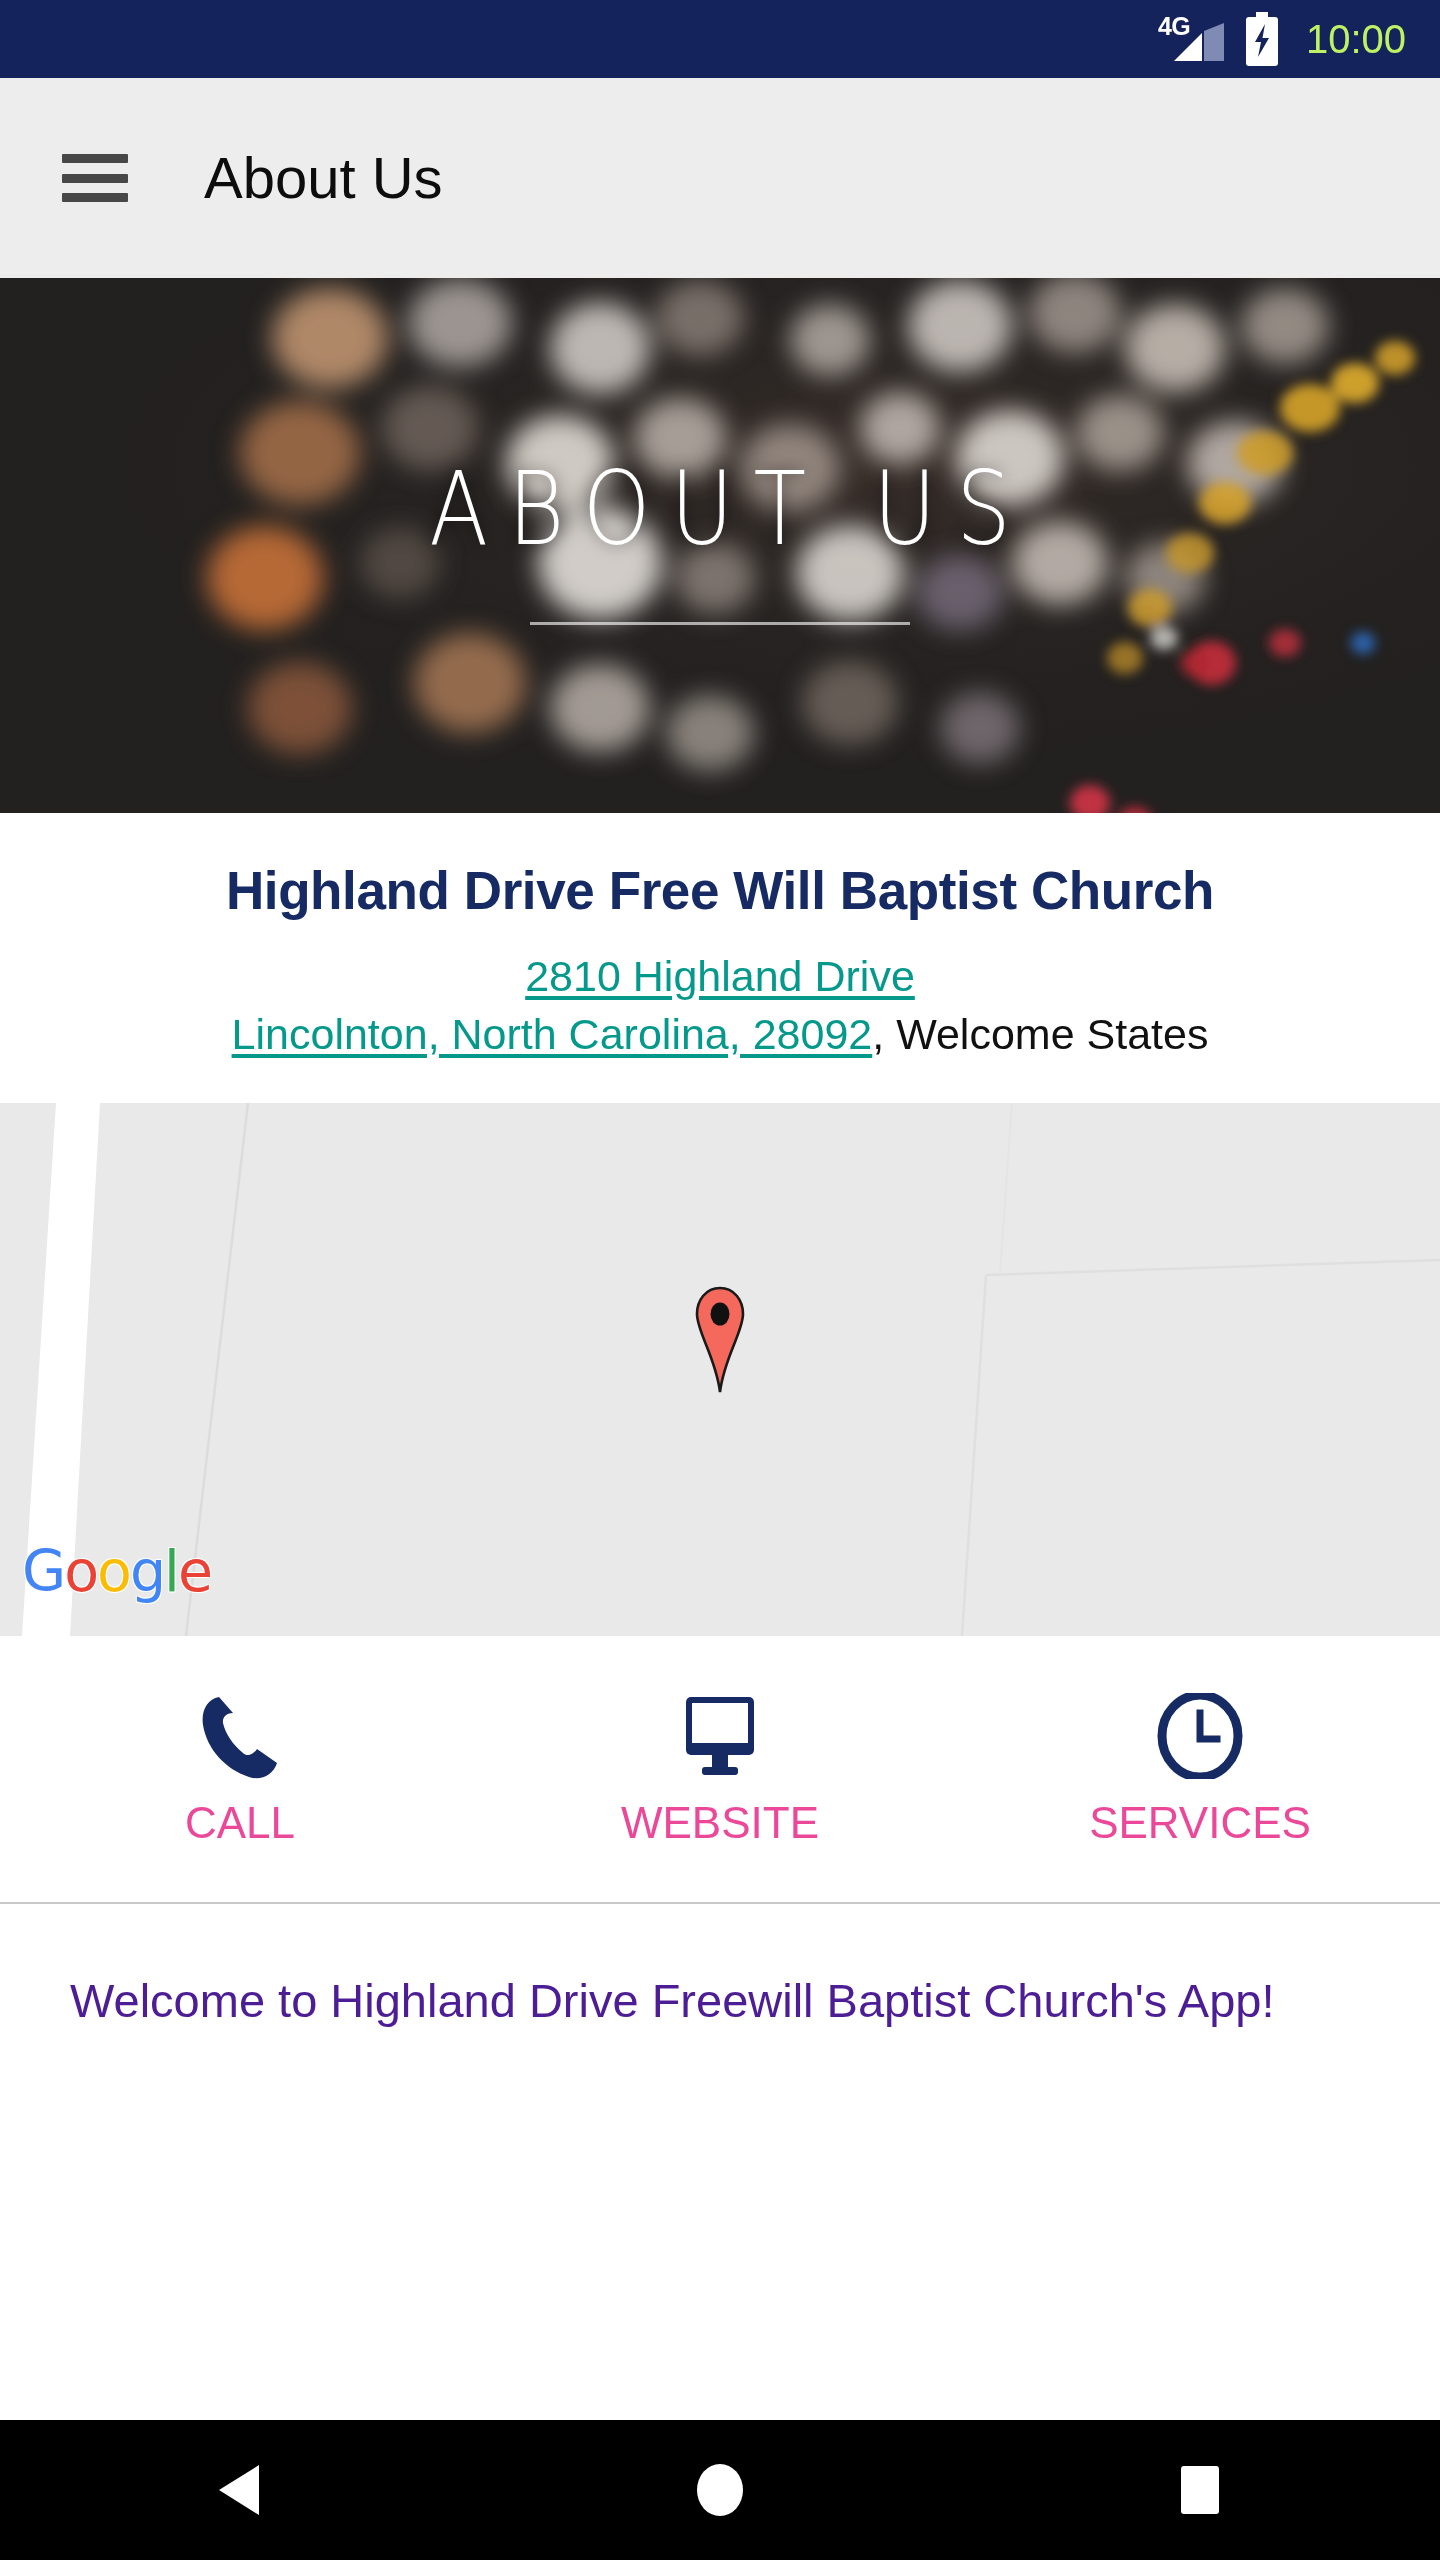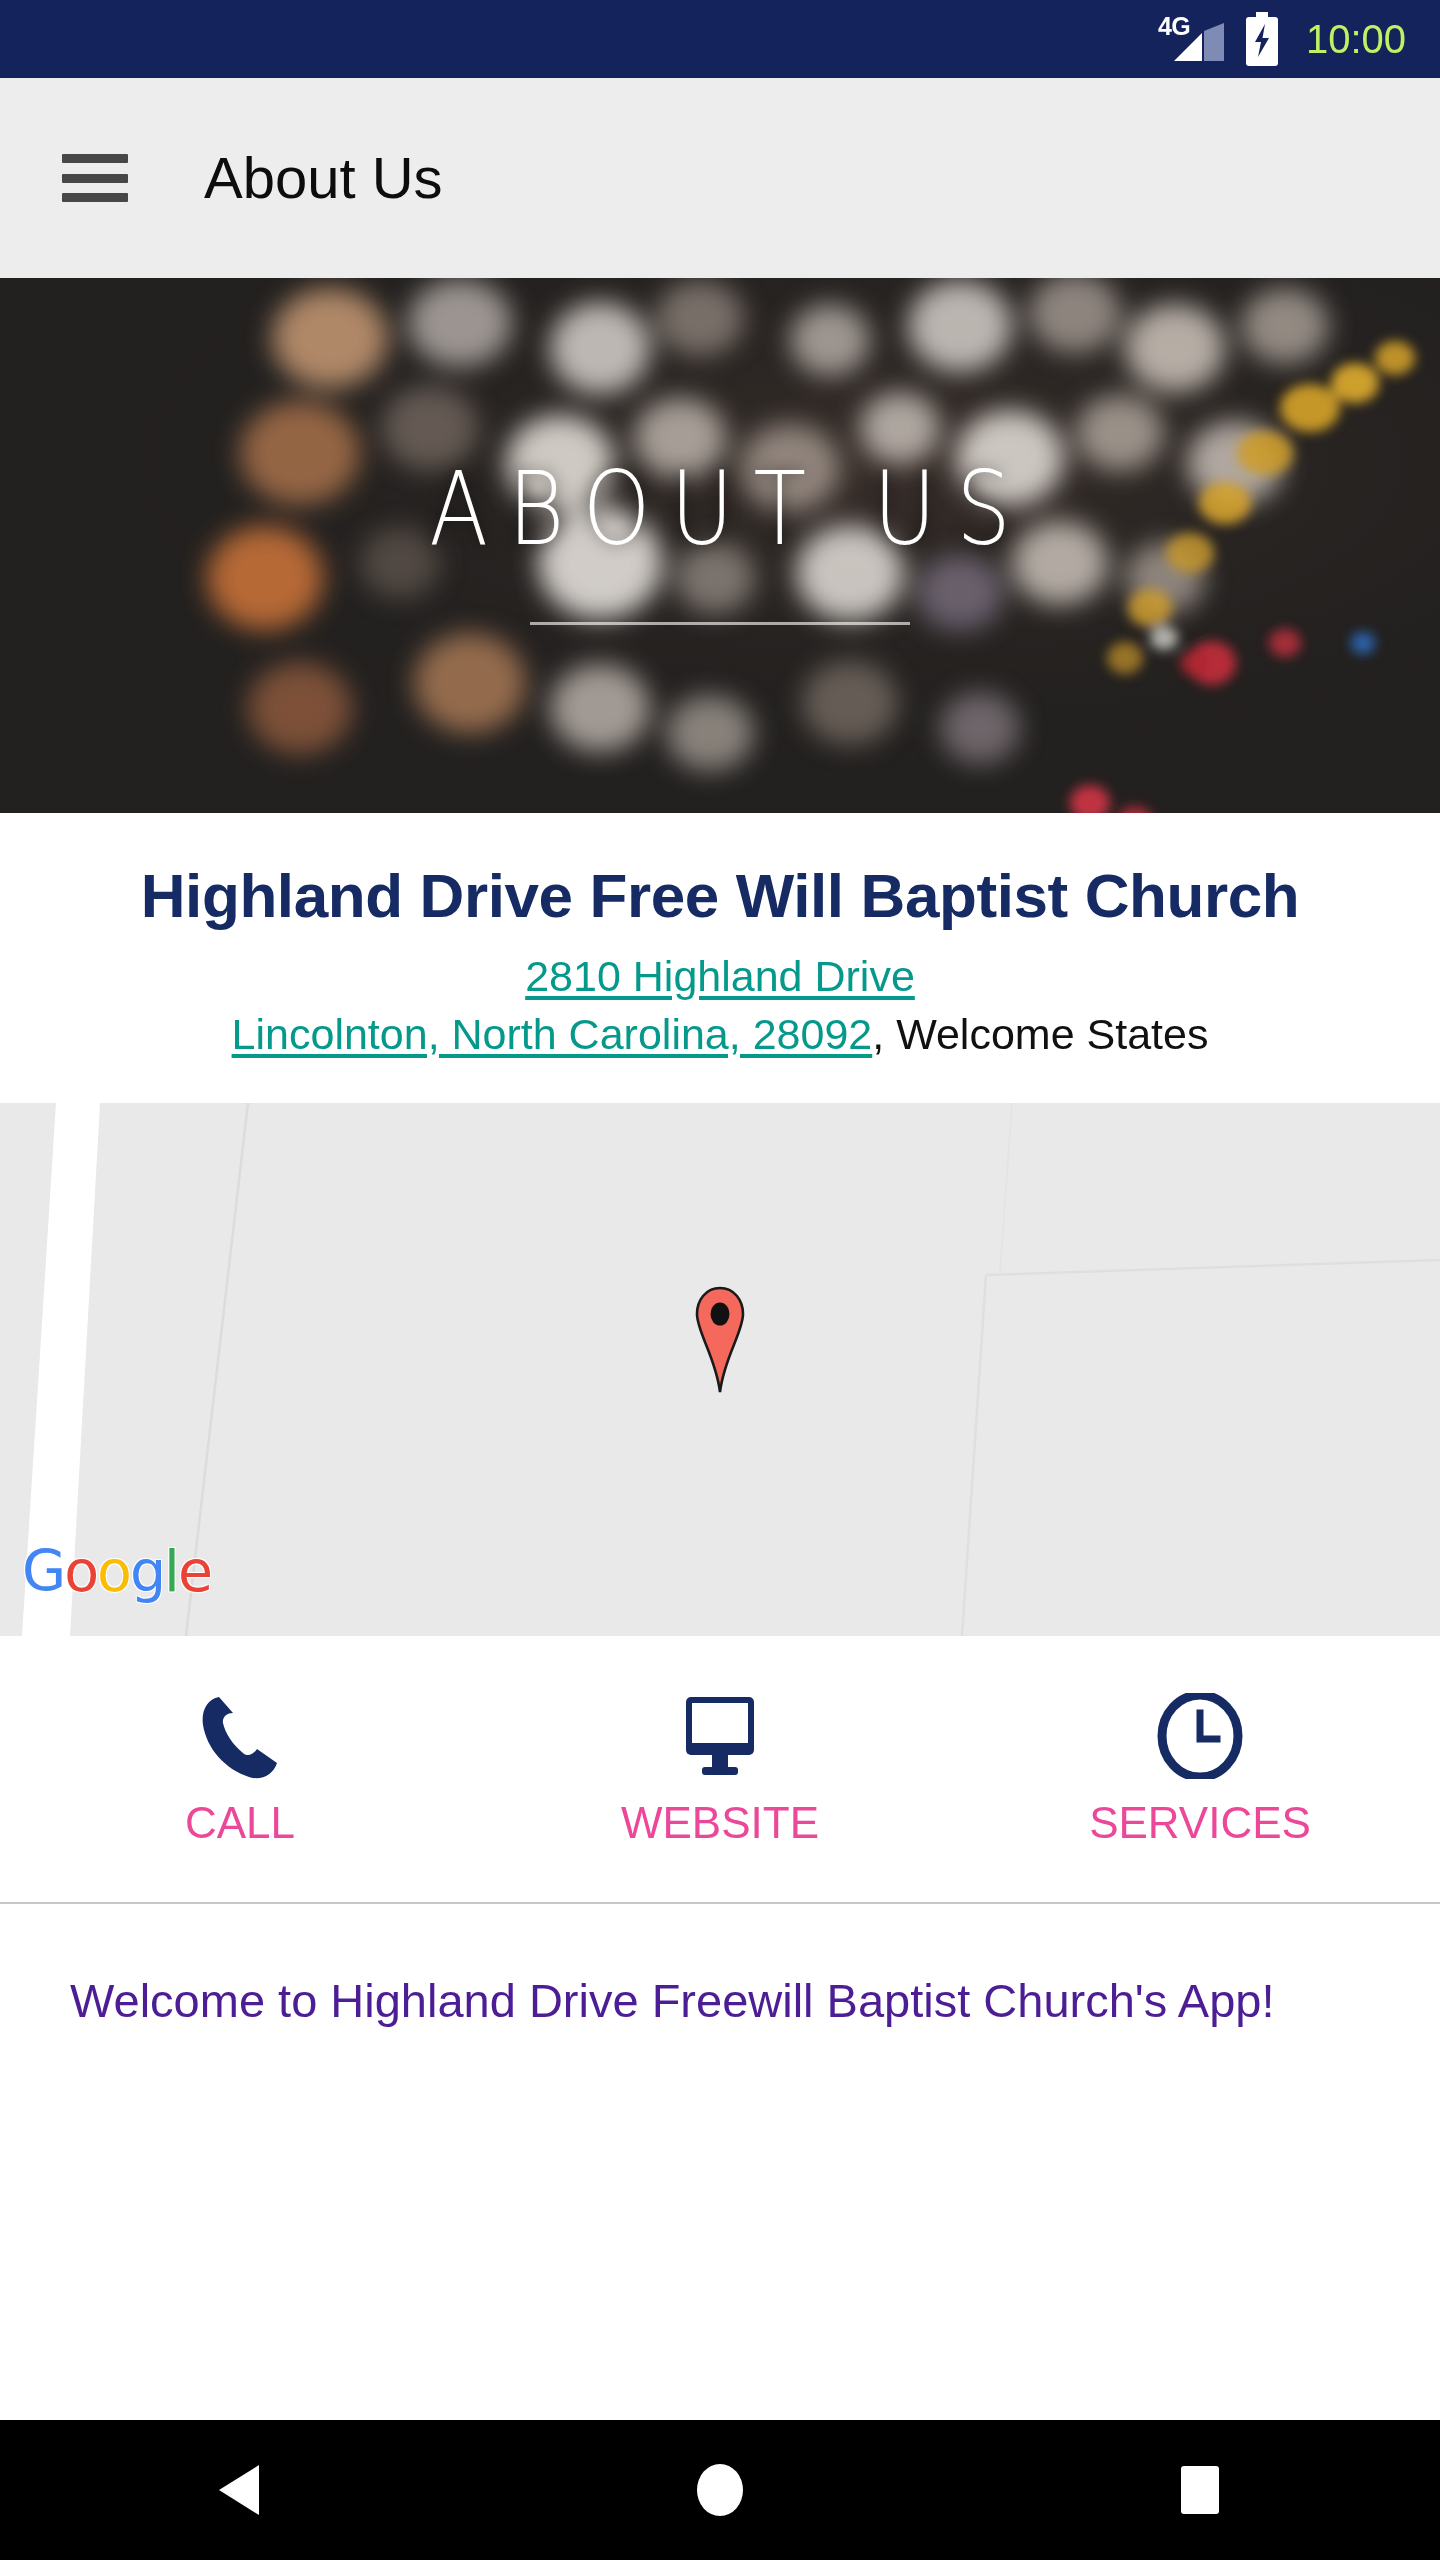--- a/index.html
+++ b/index.html
@@ -145,28 +145,28 @@
   }
 
   
   .info {
     background: #ffffff;
     padding: 48px 40px 40px;
     text-align: center;
     flex: 0 0 auto;
   }
   .org-name {
-    font-size: 62px;
+    font-size: 53px;
     font-weight: bold;
     color: #162a63;
     line-height: 1.12;
     letter-spacing: -0.4px;
   }
   .address {
-    margin-top: 18px;
+    margin-top: 28px;
     font-size: 43px;
     line-height: 1.33;
     color: #111111;
   }
   .addr-link {
     color: #05998b;
     text-decoration: underline;
     text-underline-offset: 5px;
     cursor: pointer;
   }

